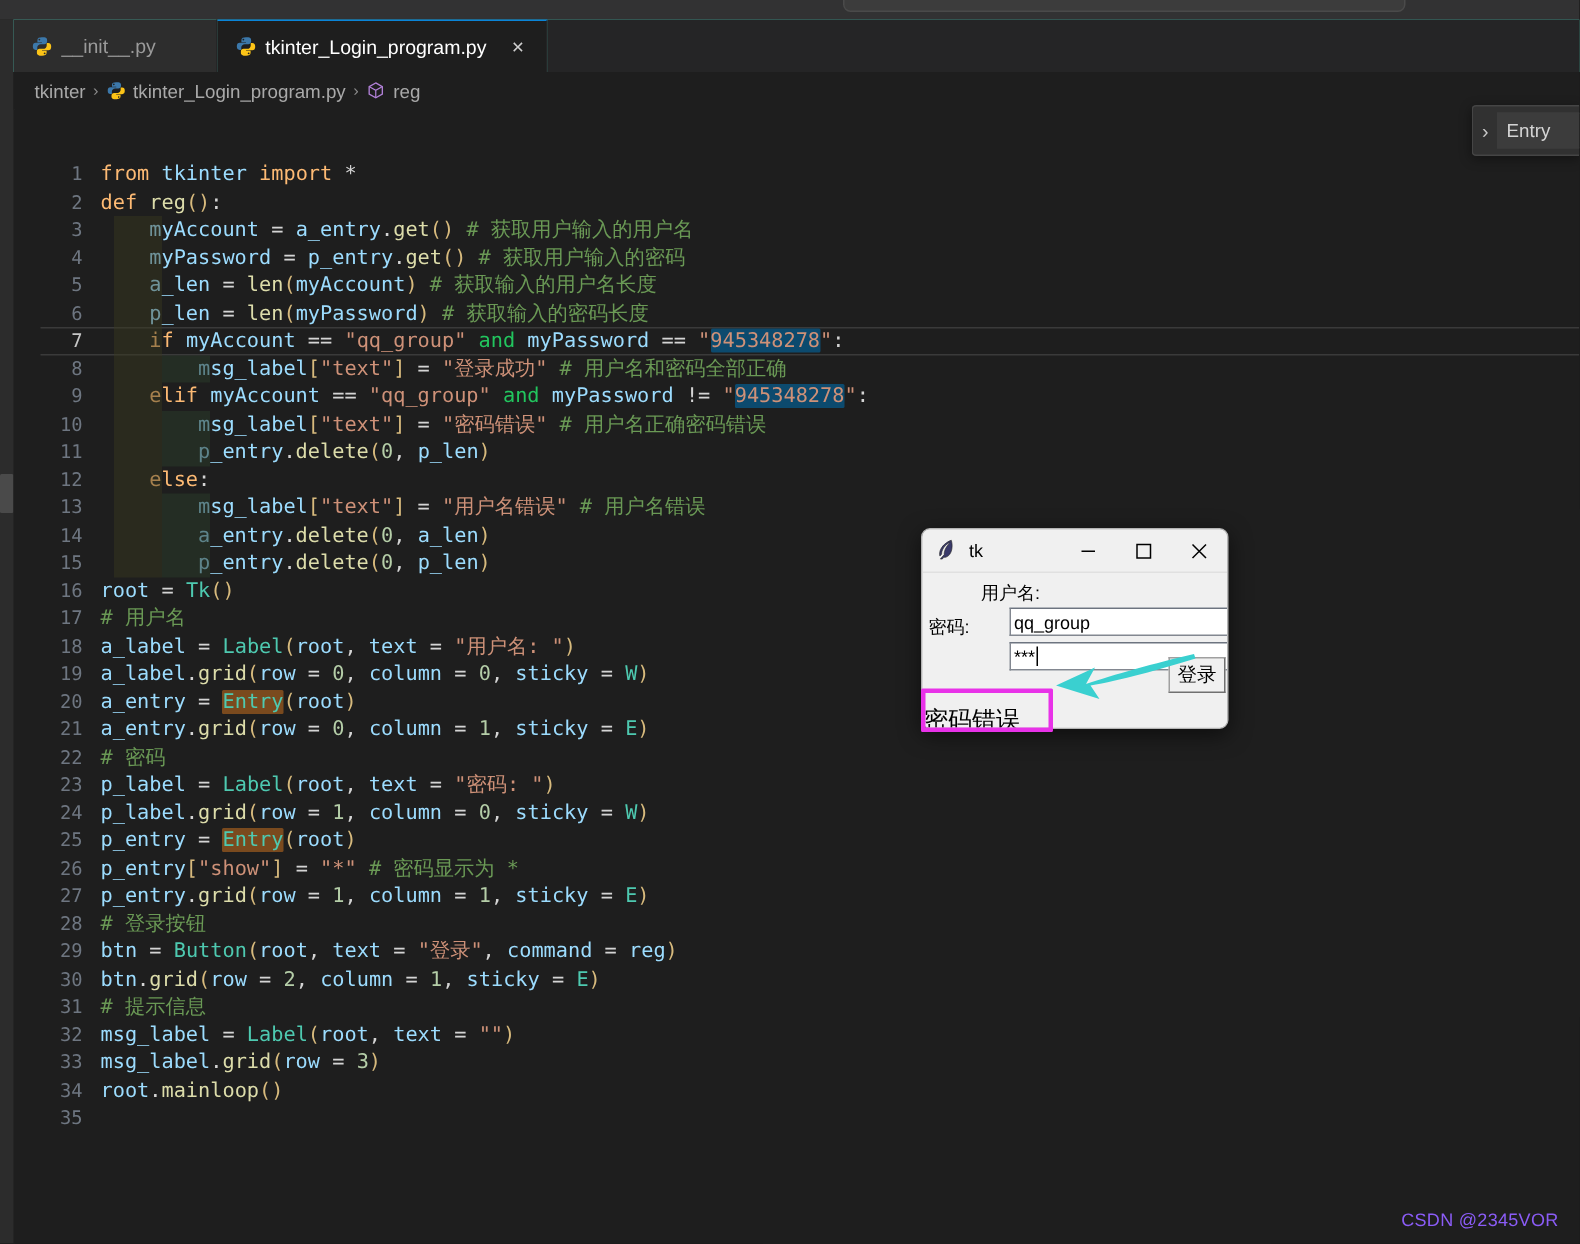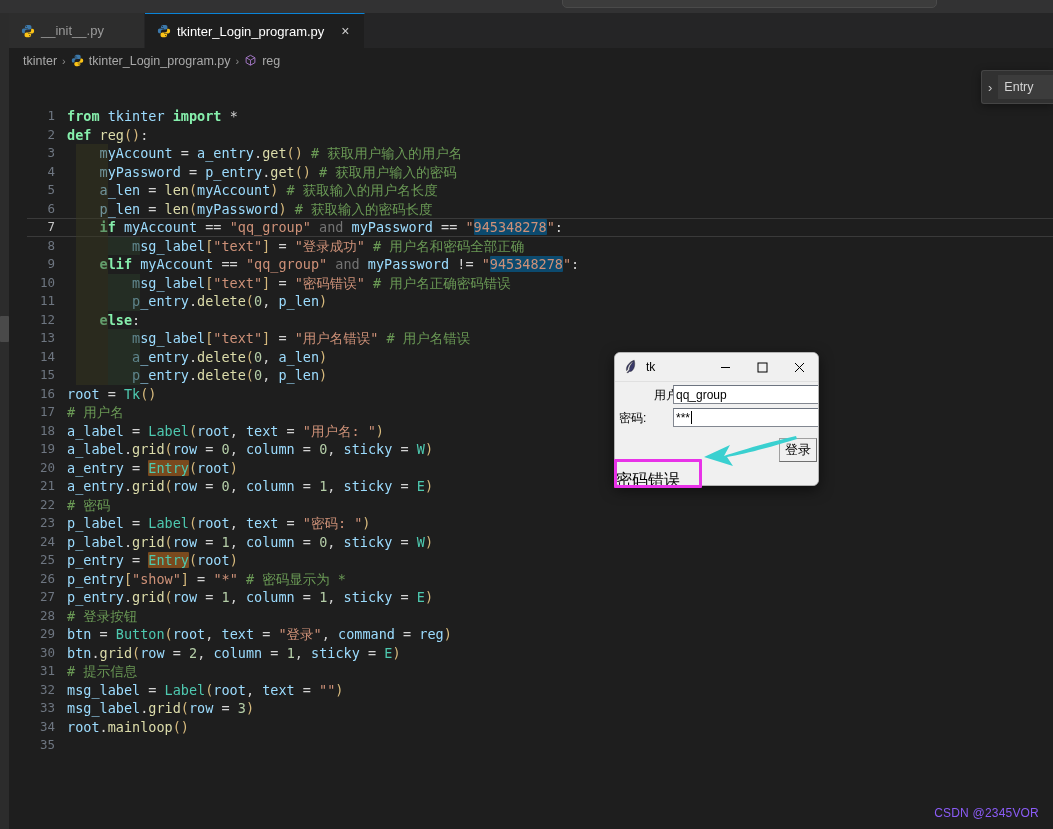--- a/index.html
+++ b/index.html
@@ -155,22 +155,22 @@
     pointer-events: none;
   }
   .indent-bg2 {
     position: absolute;
     background: #2a3a2a;
     opacity: 0.55;
     pointer-events: none;
   }
 
   
-  .kw      { color: #86efac; font-weight: bold; }   
-  .kw2     { color: #737373; }   
+  .kw      { color: #fdba74; }   
+  .kw2     { color: #22c55e; }   
   .fn      { color: #dcdcaa; }   
   .cls     { color: #4ec9b0; }   
   .var     { color: #9cdcfe; }   
   .str     { color: #ce9178; }   
   .num     { color: #b5cea8; }   
   .cmt     { color: #6a9955; }   
   .op      { color: #d4d4d4; }   
   .paren   { color: #d7ba7d; }
   .hl-sel  { background: #0c4a6e; border-radius: 1px; }
   .hl-find { background: #7a4a1e; border-radius: 1px; }
@@ -262,20 +262,21 @@
     border: 1px solid #828790;
     border-top-color: #6d7480;
     height: 19px;
     font-size: 12px;
     color: #000;
     padding: 0 2px;
     font-family: "Liberation Sans", sans-serif;
     display: flex; align-items: center;
     overflow: hidden;
     position: relative;
+    margin-top: 20px;
   }
   .tk-caret {
     display: inline-block;
     width: 1px; height: 13px;
     background: #000;
     margin-left: 1px;
   }
   .tk-button {
     position: absolute;
     right: 1px; top: 56px;

